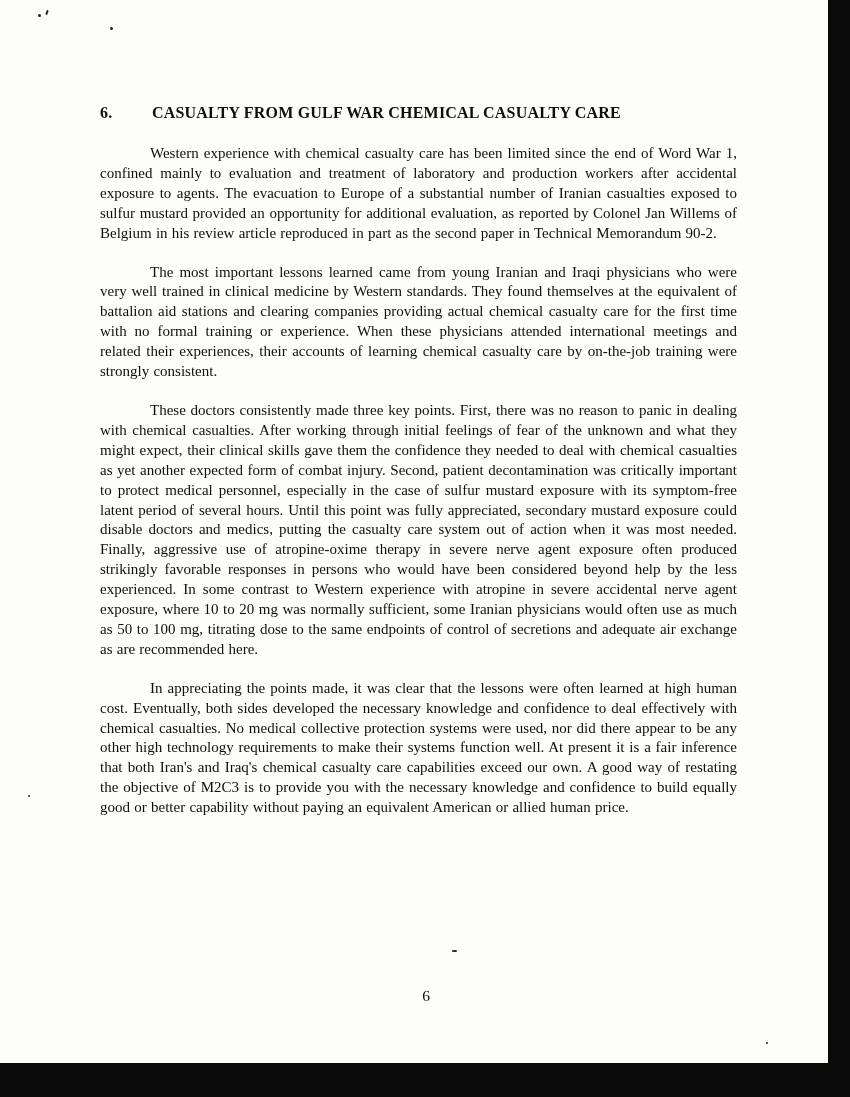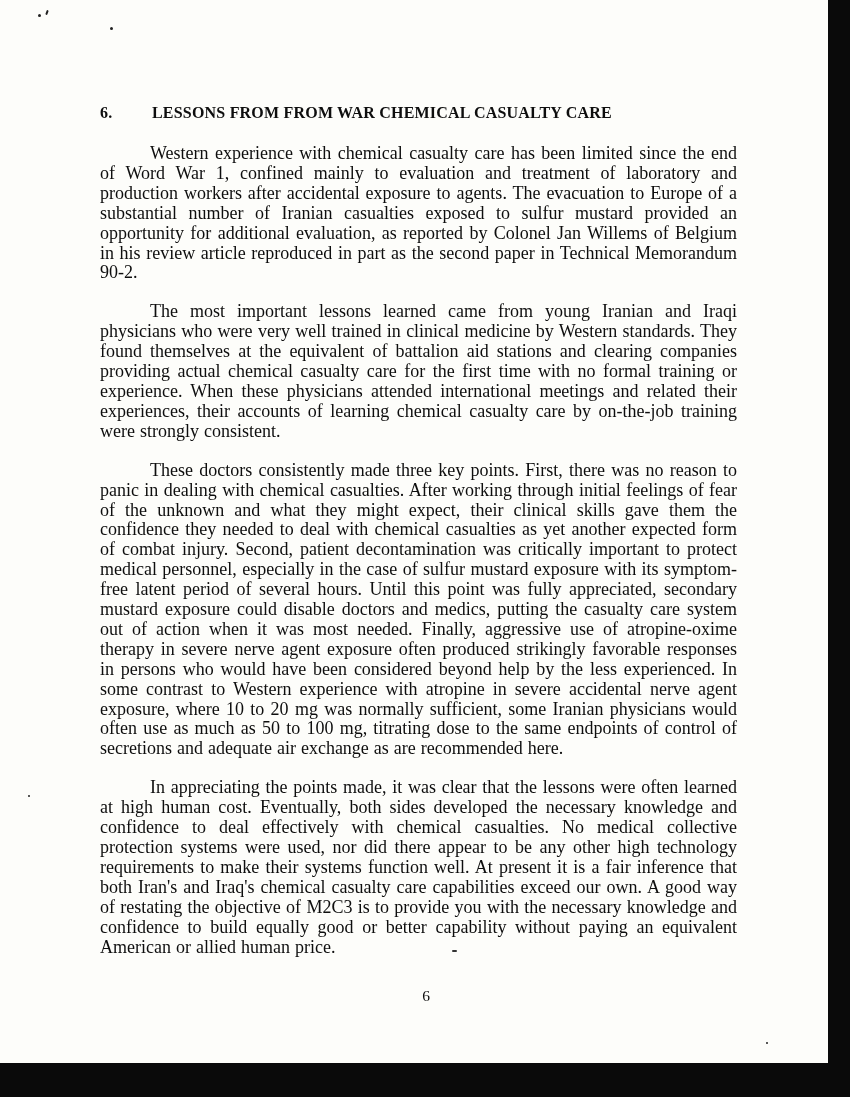--- a/index.html
+++ b/index.html
@@ -57,21 +57,21 @@
     font-weight: bold;
     letter-spacing: 0.2px;
     margin: 0 0 22px 0;
     white-space: nowrap;
   }
   .heading-num {
     display: inline-block;
     width: 52px;
   }
   .body-para {
-    font-size: 18px;
+    font-size: 15px;
     line-height: 19.9px;
     text-align: justify;
     text-indent: 50px;
     margin: 0 15px 19px 0;
     word-spacing: 0.5px;
   }
   .page-number {
     position: absolute;
     top: 987px;
     left: 100px;
@@ -87,21 +87,21 @@
 
   <div class="speck speck-a"></div>
   <div class="speck speck-b"></div>
   <div class="speck speck-c"></div>
   <div class="speck speck-d"></div>
   <div class="speck speck-e"></div>
   <div class="speck speck-f"></div>
 
   <div class="content">
     <h1 class="heading">
-      <span class="heading-num">6.</span><span class="heading-title">LESSONS FROM FROM WAR CHEMICAL CASUALTY CARE</span>
+      <span class="heading-num">6.</span><span class="heading-title">CASUALTY FROM GULF WAR CHEMICAL CASUALTY CARE</span>
     </h1>
 
     <p class="body-para">Western experience with chemical casualty care has been limited since the end of Word War 1, confined mainly to evaluation and treatment of laboratory and production workers after accidental exposure to agents.  The evacuation to Europe of a substantial number of Iranian casualties exposed to sulfur mustard provided an opportunity for additional evaluation, as reported by Colonel Jan Willems of Belgium in his review article reproduced in part as the second paper in Technical Memorandum 90-2.</p>
 
     <p class="body-para">The most important lessons learned came from young Iranian and Iraqi physicians who were very well trained in clinical medicine by Western standards.  They found themselves at the equivalent of battalion aid stations and clearing companies providing actual chemical casualty care for the first time with no formal training or experience.  When these physicians attended international meetings and related their experiences, their accounts of learning chemical casualty care by on-the-job training were strongly consistent.</p>
 
     <p class="body-para">These doctors consistently made three key points.  First, there was no reason to panic in dealing with chemical casualties.  After working through initial feelings of fear of the unknown and what they might expect, their clinical skills gave them the confidence they needed to deal with chemical casualties as yet another expected form of combat injury.  Second, patient decontamination was critically important to protect medical personnel, especially in the case of sulfur mustard exposure with its symptom-free latent period of several hours.  Until this point was fully appreciated, secondary mustard exposure could disable doctors and medics, putting the casualty care system out of action when it was most needed.  Finally, aggressive use of atropine-oxime therapy in severe nerve agent exposure often produced strikingly favorable responses in persons who would have been considered beyond help by the less experienced.  In some contrast to Western experience with atropine in severe accidental nerve agent exposure, where 10 to 20 mg was normally sufficient, some Iranian physicians would often use as much as 50 to 100 mg, titrating dose to the same endpoints of control of secretions and adequate air exchange as are recommended here.</p>
 
     <p class="body-para">In appreciating the points made, it was clear that the lessons were often learned at high human cost.  Eventually, both sides developed the necessary knowledge and confidence to deal effectively with chemical casualties.  No medical collective protection systems were used, nor did there appear to be any other high technology requirements to make their systems function well.  At present it is a fair inference that both Iran's and Iraq's chemical casualty care capabilities exceed our own.  A good way of restating the objective of M2C3 is to provide you with the necessary knowledge and confidence to build equally good or better capability without paying an equivalent American or allied human price.</p>
   </div>

